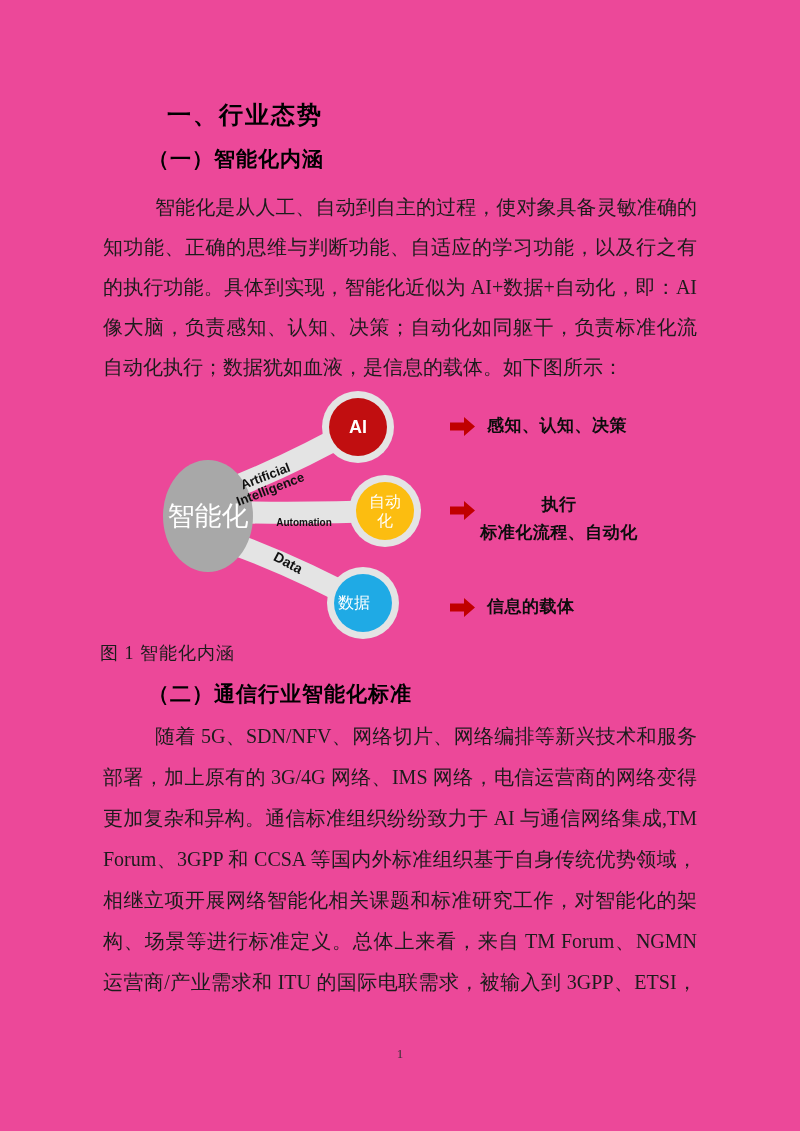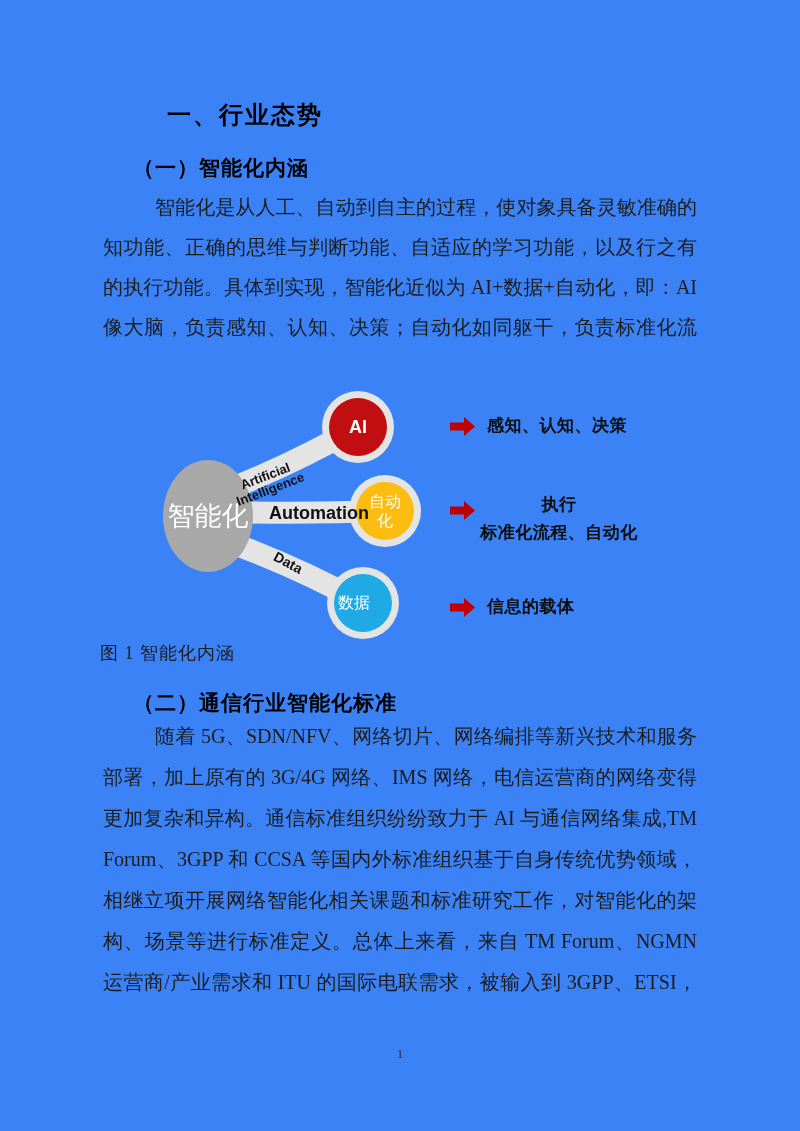--- a/index.html
+++ b/index.html
@@ -1,29 +1,29 @@
 <!DOCTYPE html>
 <html><head>
 <meta charset="utf-8">
 <style>
   html,body{margin:0;padding:0;background:#ffffff;}
   .page{
-    position:relative;width:800px;height:1131px;background:#3b82f6;
+    position:relative;width:800px;height:1131px;background:#ec4899;
     font-family:"Liberation Serif",serif;color:#1c1c1c;overflow:hidden;
   }
   
   .h1{
     position:absolute;left:167px;top:100px;
     font-family:"Liberation Sans",sans-serif;font-weight:700;
     font-size:24px;line-height:30px;color:#000;letter-spacing:2px;
   }
   .h2{
-    position:absolute;left:133px;
-    font-family:Liberation Mono, monospace;font-weight:700;
-    font-size:21px;line-height:27px;color:#000;letter-spacing:1px;margin-top:10px;
+    position:absolute;left:148px;
+    font-family:Liberation Serif, serif;font-weight:700;
+    font-size:21px;line-height:27px;color:#000;letter-spacing:1px;
   }
   .h2-a{top:146px;}
   .h2-b{top:681px;}
   
   .para{position:absolute;left:103px;width:594px;}
   .p1{top:187px;}
   .p2{top:716px;}
   .line{
     font-size:20px;color:#1c1c1c;
     text-align:justify;text-align-last:justify;
@@ -44,22 +44,22 @@
   }
   .node-label{color:#ffffff;text-align:center;font-weight:400;}
   .node-ai{left:218px;top:26px;width:80px;height:26px;line-height:26px;font-size:18px;font-weight:bold;}
   .node-auto{left:245px;top:104px;width:80px;line-height:19px;font-size:16px;}
   .node-data{left:214px;top:202px;width:80px;height:26px;line-height:26px;font-size:16px;}
   .conn-label{
     color:#111;font-weight:700;text-align:center;white-space:nowrap;
   }
   .conn-ai{left:168px;top:95px;font-size:13px;line-height:14px;
     transform:translate(-50%,-50%) rotate(-21deg);}
-  .conn-auto{left:204px;top:125px;font-size:18px;line-height:15px;
-    transform:translate(-50%,-50%);margin-left:15px;}
+  .conn-auto{left:204px;top:134px;font-size:10px;line-height:15px;
+    transform:translate(-50%,-50%);}
   .conn-data{left:188px;top:175px;font-size:14px;line-height:15px;
     transform:translate(-50%,-50%) rotate(28deg);}
   .arrow{position:absolute;left:350px;width:25px;height:19px;}
   .arrow-1{top:29px;}
   .arrow-2{top:113px;}
   .arrow-3{top:210px;}
   .rtext{
     position:absolute;font-family:"Liberation Sans",sans-serif;
     font-weight:700;font-size:17px;color:#0d0d0d;letter-spacing:0.5px;white-space:nowrap;
   }
@@ -83,20 +83,21 @@
 
   <div class="h1">一、行业态势</div>
 
   <div class="h2 h2-a">（一）智能化内涵</div>
 
   <div class="para p1">
     <div class="line indent">智能化是从人工、自动到自主的过程，使对象具备灵敏准确的感</div>
     <div class="line">知功能、正确的思维与判断功能、自适应的学习功能，以及行之有效</div>
     <div class="line">的执行功能。具体到实现，智能化近似为 AI+数据+自动化，即：AI</div>
     <div class="line">像大脑，负责感知、认知、决策；自动化如同躯干，负责标准化流程、</div>
+    <div class="line endline">自动化执行；数据犹如血液，是信息的载体。如下图所示：</div>
   </div>
 
   <figure class="fig">
     <svg class="fig-svg" viewBox="0 0 600 256" aria-hidden="true">
       <path class="stem" d="M 112 108 Q 190 78 258 39" style="stroke: rgb(228, 228, 228);"></path>
       <path class="stem" d="M 120 124 Q 205 126 285 123" style="stroke: rgb(228, 228, 228);"></path>
       <path class="stem" d="M 112 148 Q 190 175 263 215" style="stroke: rgb(228, 228, 228);"></path>
       <circle cx="258" cy="39" r="36" fill="#e4e4e4"></circle>
       <circle cx="285" cy="123" r="36" fill="#e4e4e4"></circle>
       <circle cx="263" cy="215" r="36" fill="#e4e4e4"></circle>

